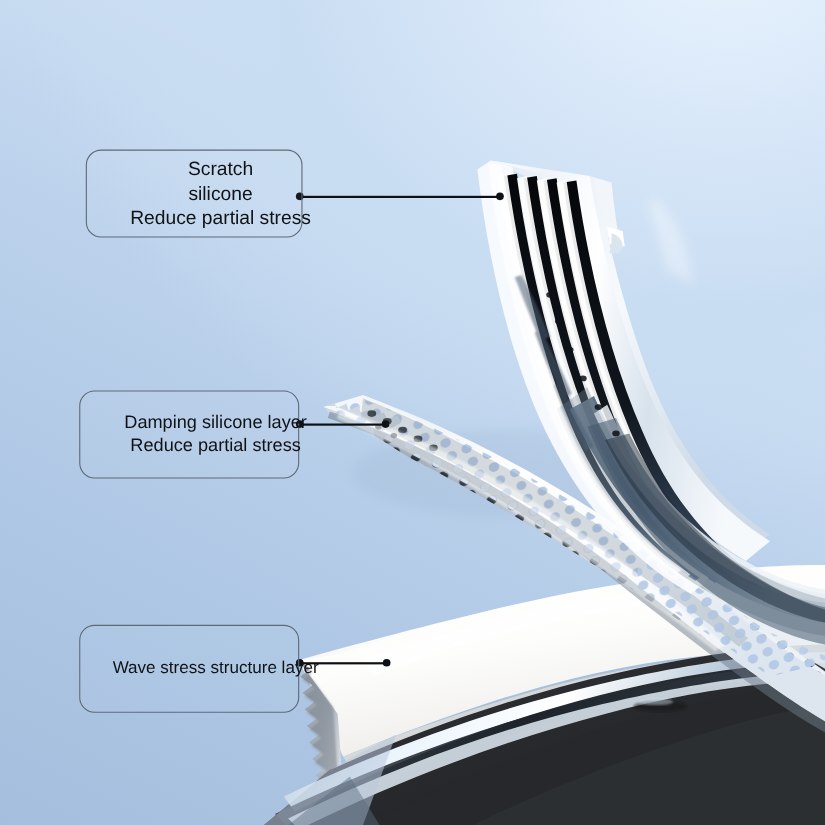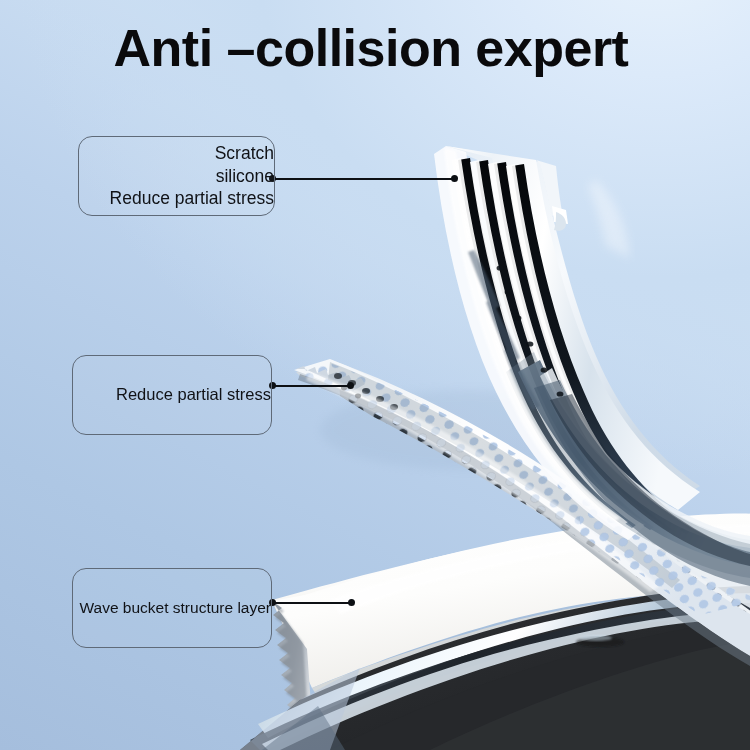--- a/index.html
+++ b/index.html
@@ -37,21 +37,21 @@
 
   
   .callout {
     position:absolute;
     border:1.3px solid #5f6a78;
     border-radius:14px;
     background:rgba(255,255,255,0.035);
     color:#111316;
     display:flex;
     flex-direction:column;
-    align-items:flex-end;
+    align-items:center;
     justify-content:center;
     padding-left:48px;
   }
   .callout .line {
     font-size:17.5px;
     line-height:1.28;
     white-space:nowrap;
     color:#101216;
   }
   #callout-1 { left:78px;  top:136px; width:197px; height:80px; }
@@ -369,33 +369,33 @@
         <ellipse cx="530" cy="344" rx="3.4" ry="2.6"></ellipse>
         <ellipse cx="544" cy="370" rx="3.4" ry="2.6"></ellipse>
         <ellipse cx="560" cy="394" rx="3.4" ry="2.6"></ellipse>
       </g>
 
       <path d="M596,180 C616,200 628,228 630,258 L606,246
                C600,220 594,198 588,186 Z" fill="#ffffff" opacity="0.35" filter="url(#soft2)"></path>
     </g>
   </svg>
 
-  <div class="title">Anti –collision expert</div>
 
   <div class="conn" id="conn-1"></div>
   <div class="conn" id="conn-2"></div>
   <div class="conn" id="conn-3"></div>
 
   <div class="callout" id="callout-1">
     <div class="line">Scratch</div>
     <div class="line">silicone</div>
     <div class="line">Reduce partial stress</div>
   </div>
 
   <div class="callout" id="callout-2">
+    <div class="line">Damping silicone layer</div>
     <div class="line">Reduce partial stress</div>
   </div>
 
   <div class="callout" id="callout-3">
-    <div class="line">Wave bucket structure layer</div>
+    <div class="line">Wave stress structure layer</div>
   </div>
 
 </div>
 
 </body></html>

